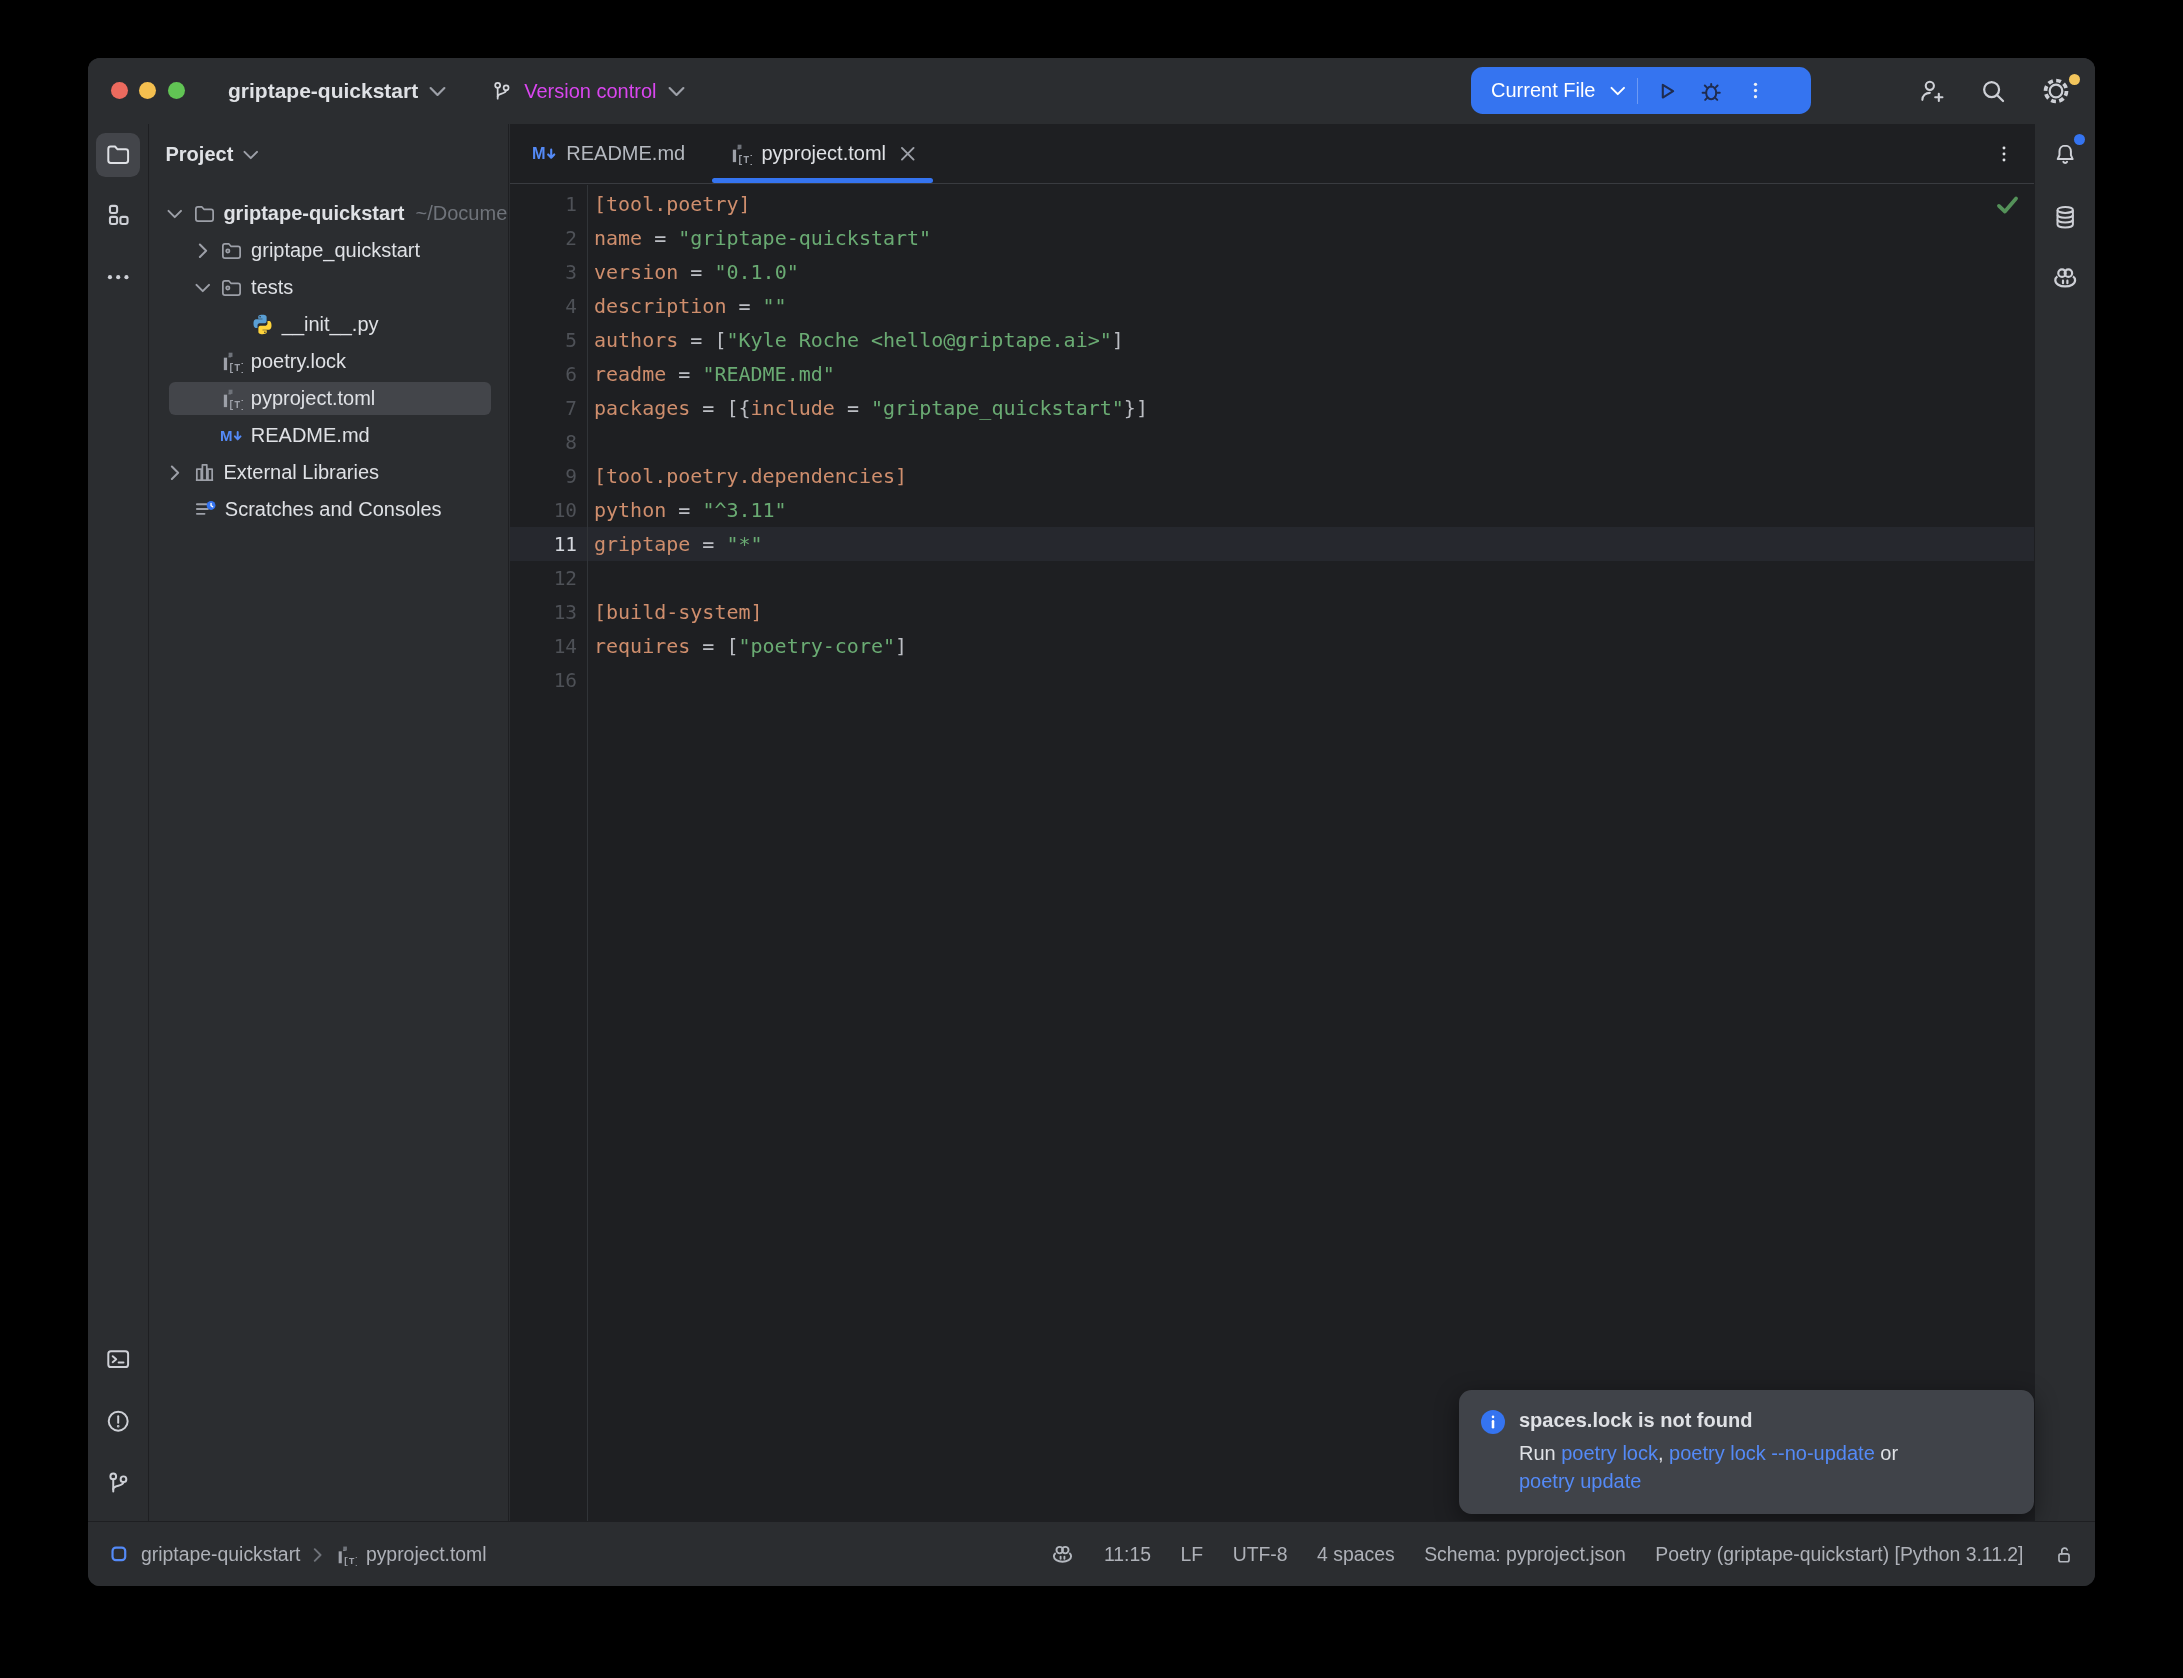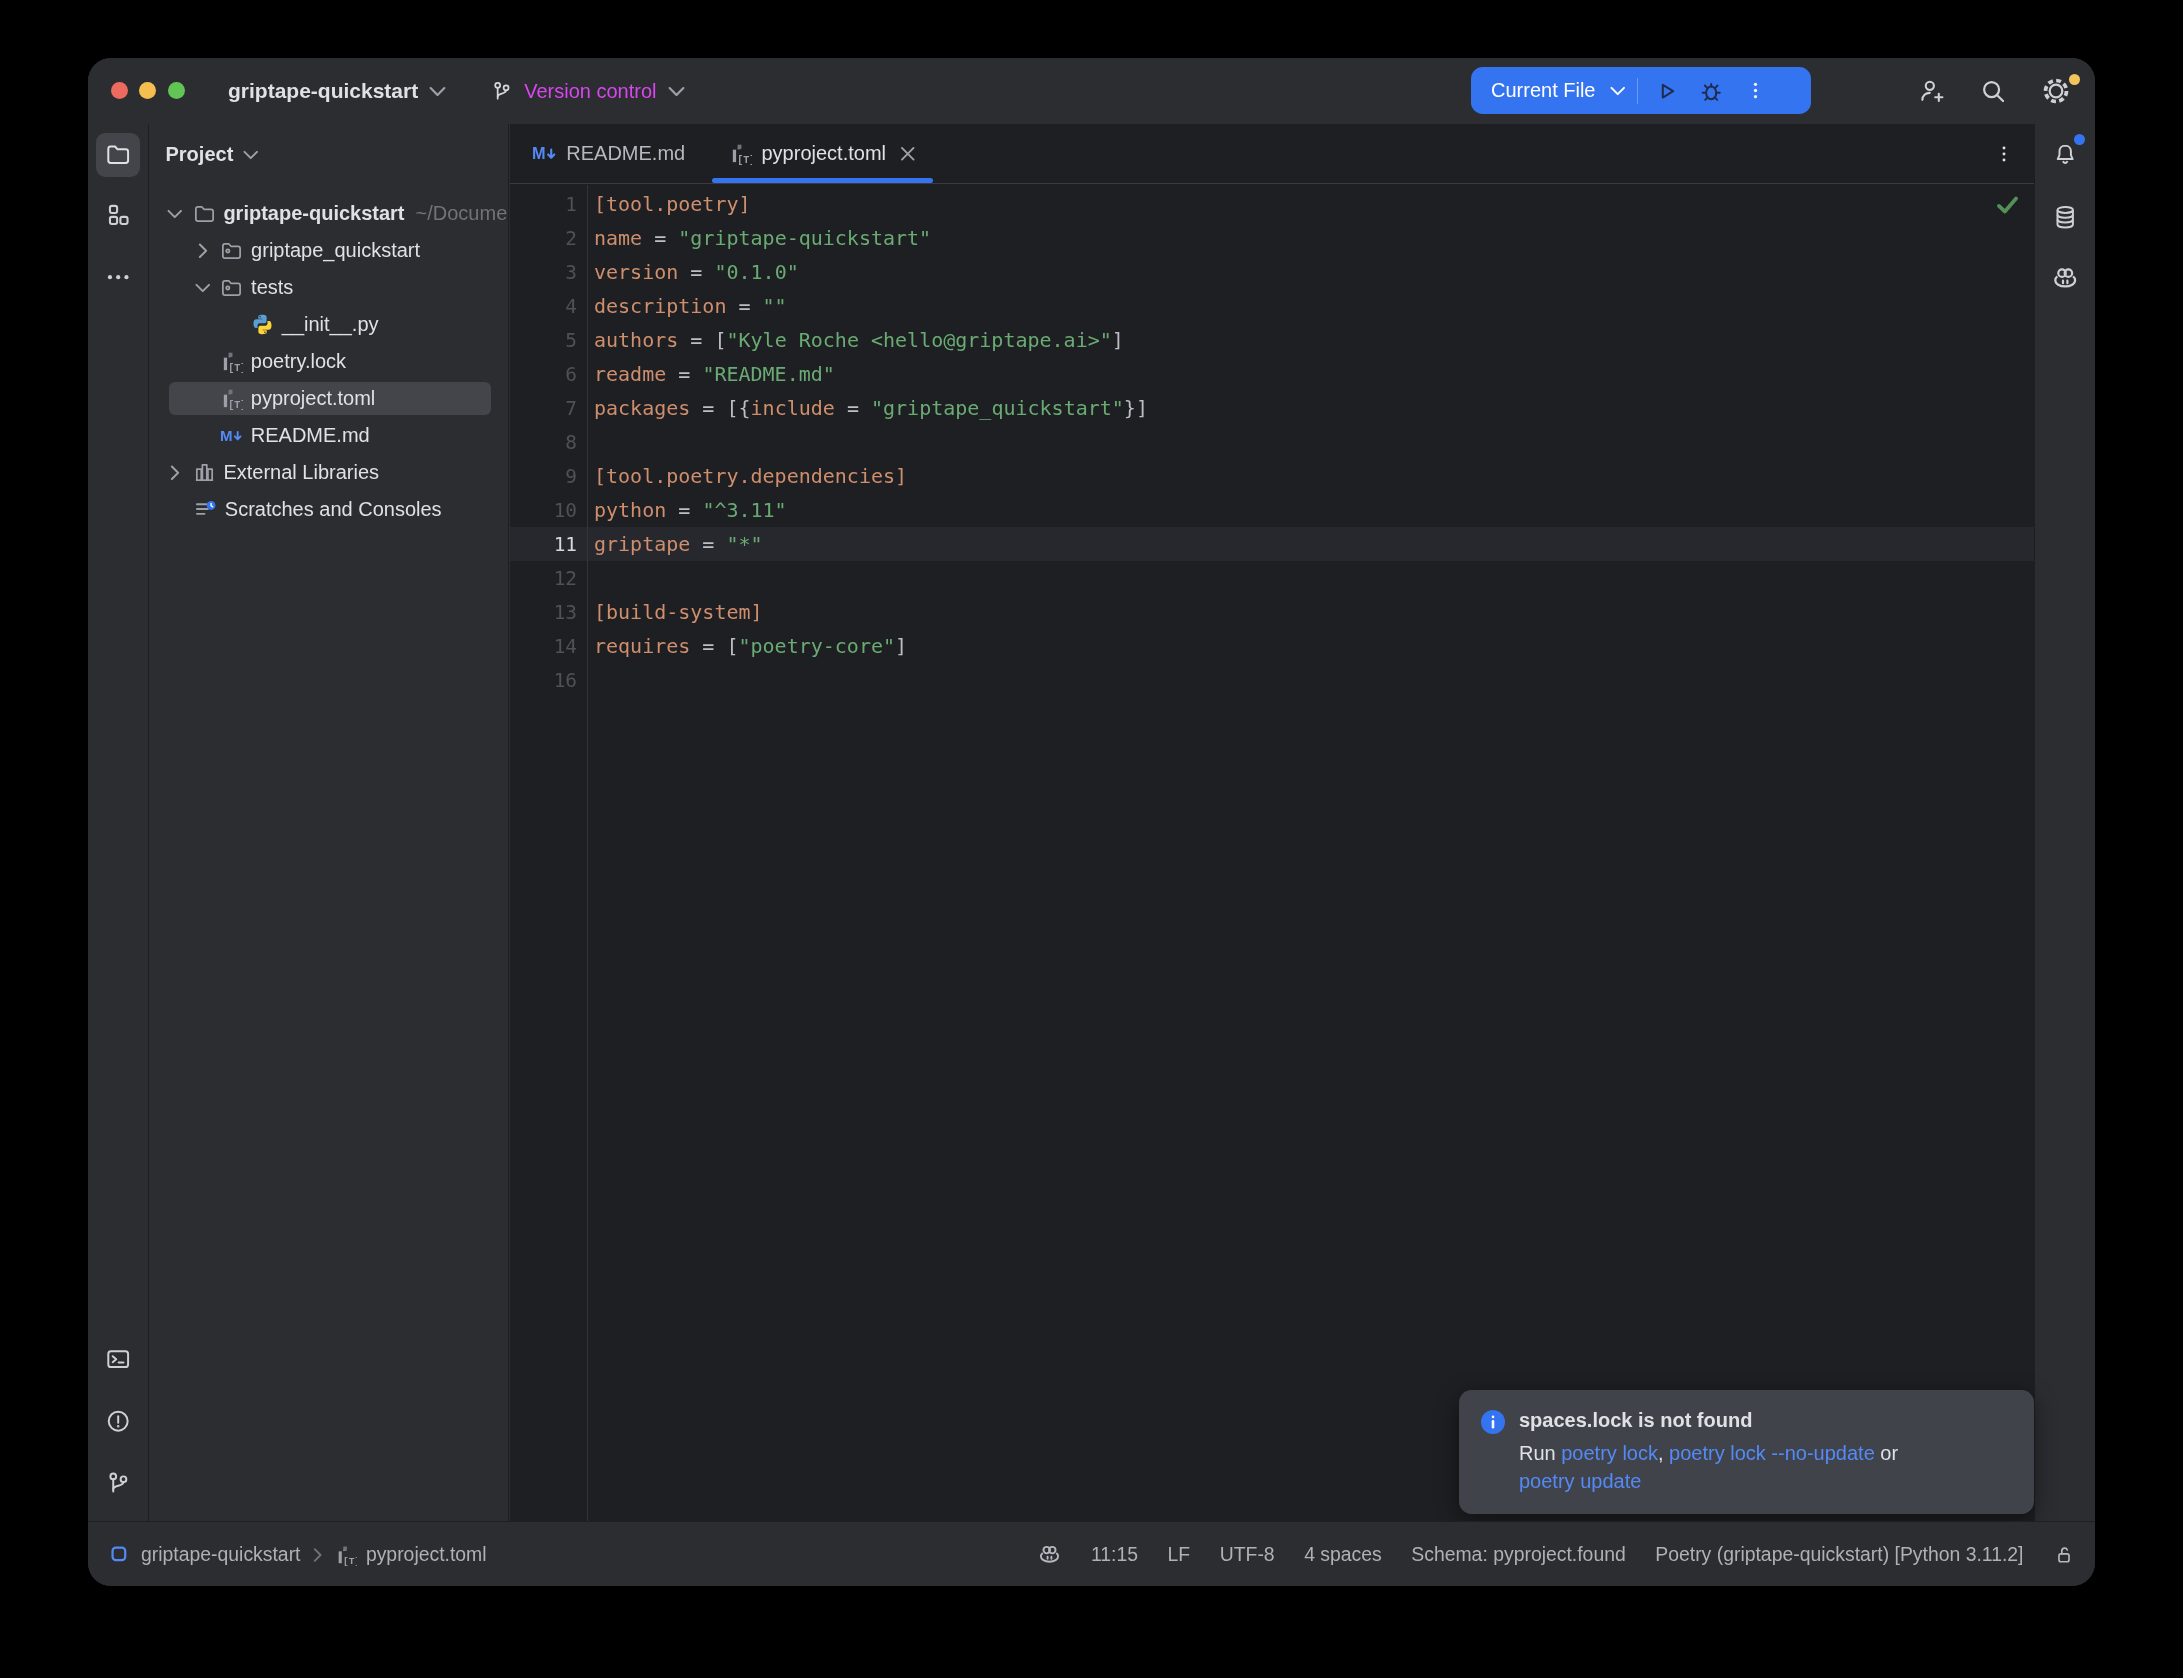--- a/index.html
+++ b/index.html
@@ -1,19 +1,19 @@
 <!DOCTYPE html>
 <html style="font-size:12.4px"><head>
 <meta charset="utf-8">
 <style>
   * { margin:0; padding:0; box-sizing:border-box; }
   html,body { width:2183px; height:1678px; background:#000; overflow:hidden;
               font-family:"Liberation Sans", sans-serif; }
   .window { position:absolute; left:88px; top:58px; width:2007px; height:1528px;
-            background:#2b2d30; border-radius:23px; overflow:hidden;
+            background:#2b2d30; border-radius:12px; overflow:hidden;
             box-shadow:0 23px 62px rgba(0,0,0,.6); }
 
   
   .titlebar { position:absolute; left:0; top:0; right:0; height:66px; background:#2b2d30; }
   .traffic { position:absolute; top:24px; left:22.5px; display:flex; gap:11.7px; }
   .light { width:17px; height:17px; border-radius:50%; }
   .l-red{background:#ec6a5e}.l-yellow{background:#f4bf4f}.l-green{background:#61c454}
   .tb-left { position:absolute; left:140px; top:0; height:66px; display:flex; align-items:center; gap:11px; }
   .tb-project { font-size:21px; font-weight:700; color:#dfe1e5; }
   .tb-vcs { font-size:20px; color:#d946ef; }
@@ -482,21 +482,21 @@
           <circle cx="9.1" cy="7.4" r="3.4"></circle>
             <circle cx="14.9" cy="7.4" r="3.4"></circle>
           <path d="M4.9 10.4C3.7 11.3 3 12.5 3 13.9c0 3.3 4 5.6 9 5.6s9-2.3 9-5.6c0-1.4-.7-2.6-1.9-3.5"></path>
           <path d="M10 14.3v2.2M14 14.3v2.2" stroke-linecap="round"></path>
           </svg>
       </span>
       <span class="sb-item">11:15</span>
       <span class="sb-item">LF</span>
       <span class="sb-item">UTF-8</span>
       <span class="sb-item">4 spaces</span>
-      <span class="sb-item">Schema: pyproject.found</span>
+      <span class="sb-item">Schema: pyproject.json</span>
       <span class="sb-item">Poetry (griptape-quickstart) [Python 3.11.2]</span>
       <span>
         <svg width="22" height="22" viewBox="0 0 24 24" fill="none" stroke="#b4b8bf" stroke-width="1.8" stroke-linecap="round">
           <rect x="6.5" y="10.8" width="11" height="8.6" rx="2.2"></rect>
           <path d="M9.6 10.8V7.6a3.1 3.1 0 0 1 6-1.1"></path>
           </svg>
       </span>
     </div>
   </div>
 

